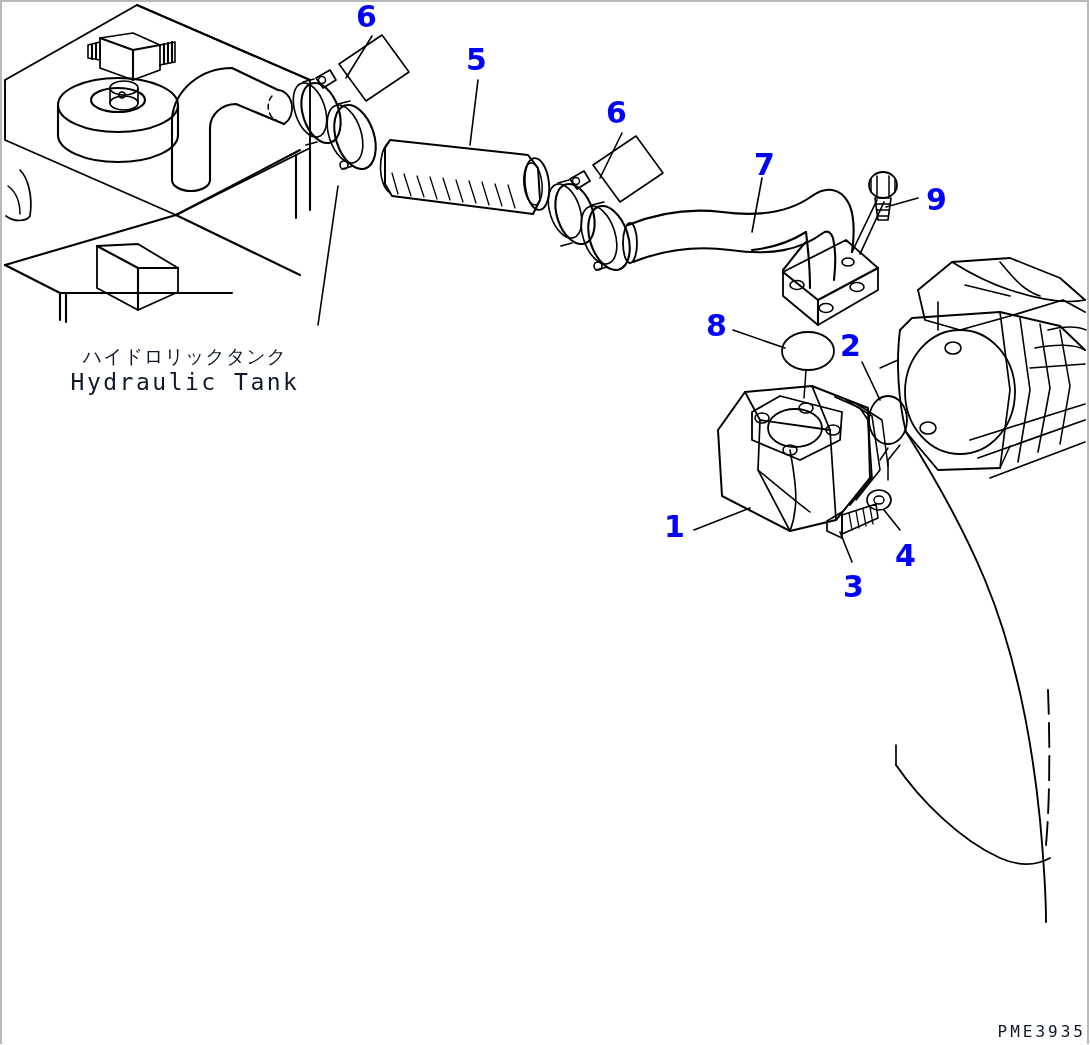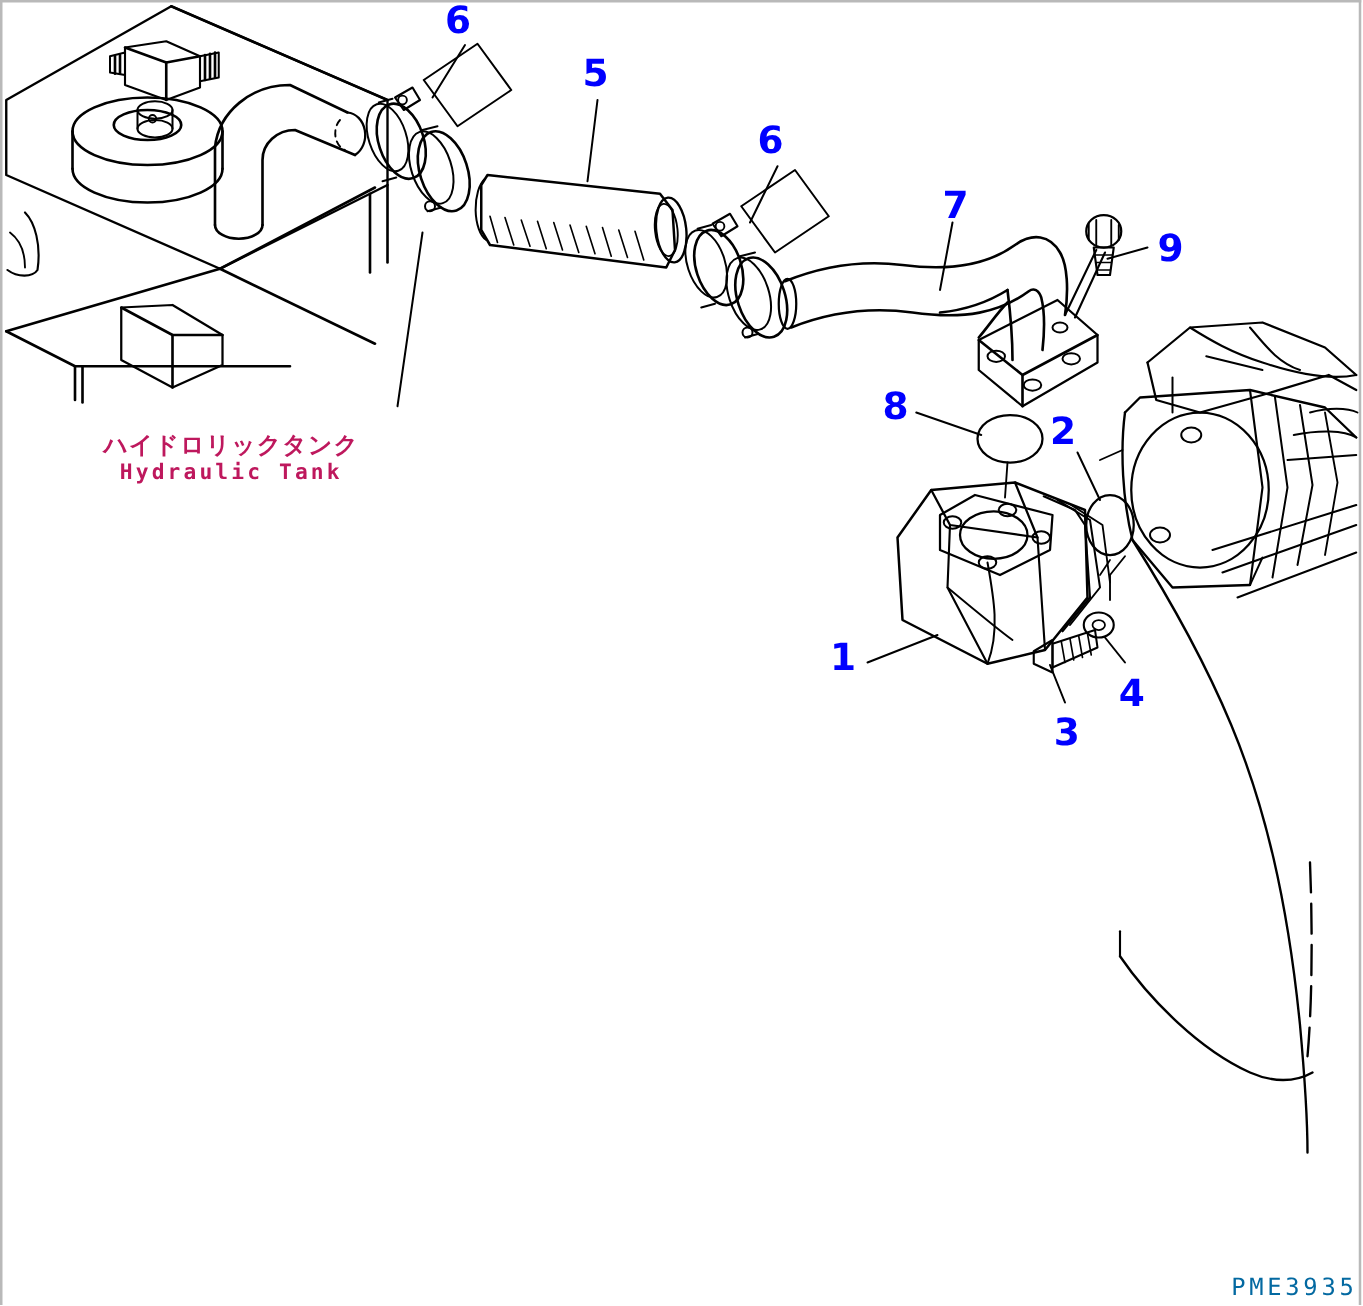--- a/index.html
+++ b/index.html
@@ -43,46 +43,45 @@
     color: #0000ff;
     font-weight: bold;
     font-size: 30px;
     font-family: "DejaVu Sans", sans-serif;
     line-height: 1;
     white-space: nowrap;
     user-select: none;
   }
   .caption {
     position: absolute;
-    color: #be185d;
+    color: #0f172a;
     text-align: center;
     white-space: nowrap;
     line-height: 1.22;
     user-select: none;
-    font-weight: bold;
   }
   .caption .jp {
     display: block;
     font-family: "DejaVu Sans", sans-serif;
     font-size: 19px;
     letter-spacing: 1px;
   }
   .caption .en {
     display: block;
     font-family: "DejaVu Sans Mono", monospace;
-    font-size: 17px;
+    font-size: 23px;
     letter-spacing: 2.5px;
   }
   #drawing-code {
     position: absolute;
     right: 4px;
     bottom: 4px;
-    color: #0369a1;
+    color: #0f172a;
     font-family: "DejaVu Sans Mono", monospace;
-    font-size: 19px;
+    font-size: 16px;
     letter-spacing: 3px;
     white-space: nowrap;
     user-select: none;
   }
 </style>
 </head>
 <body>
 
 <div id="page">
 

